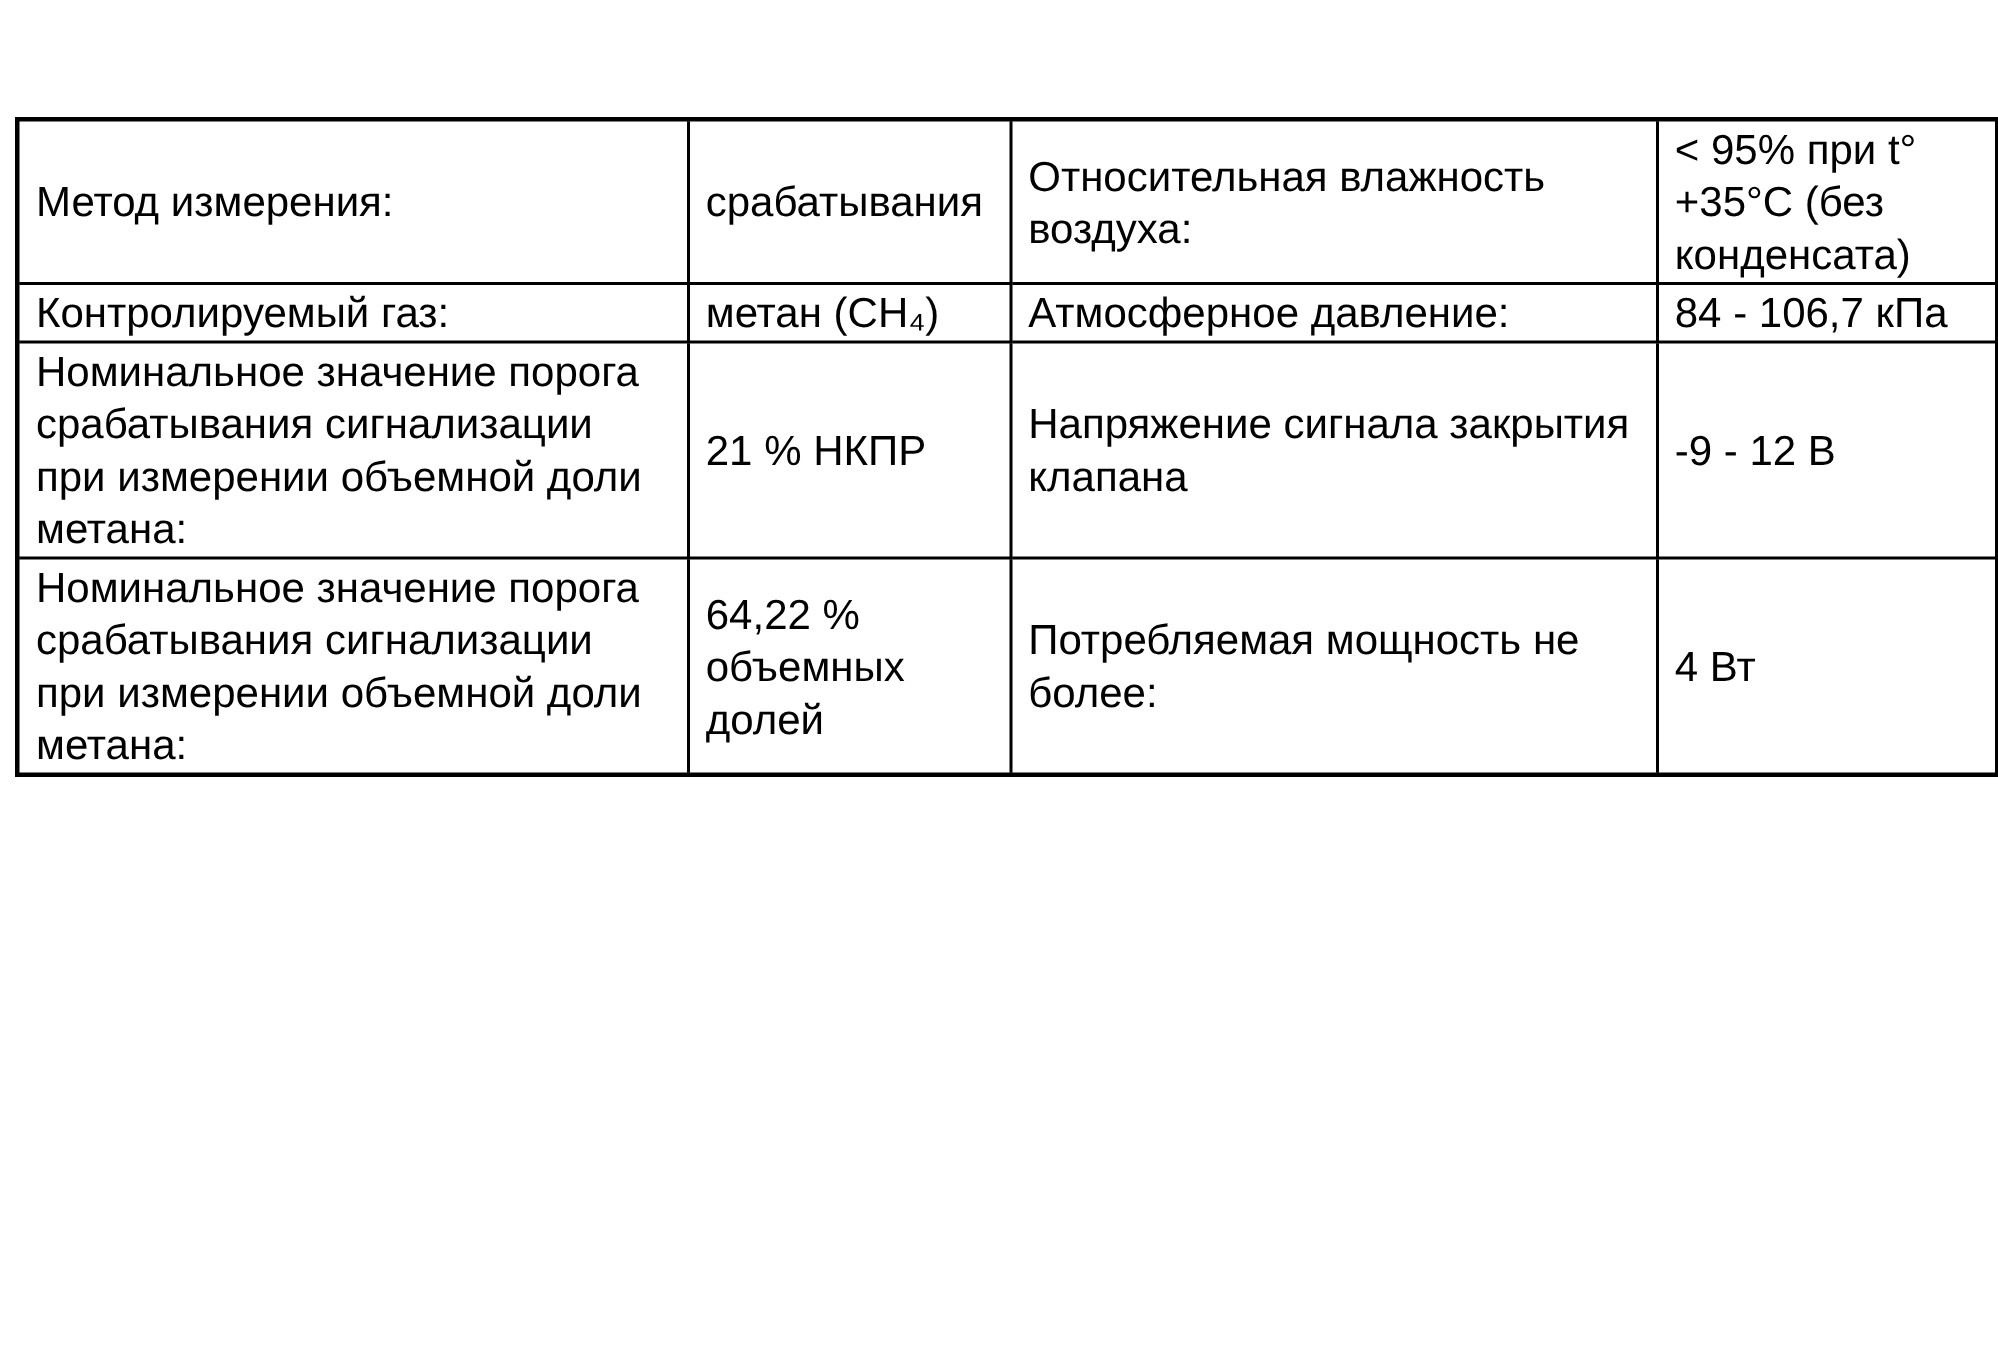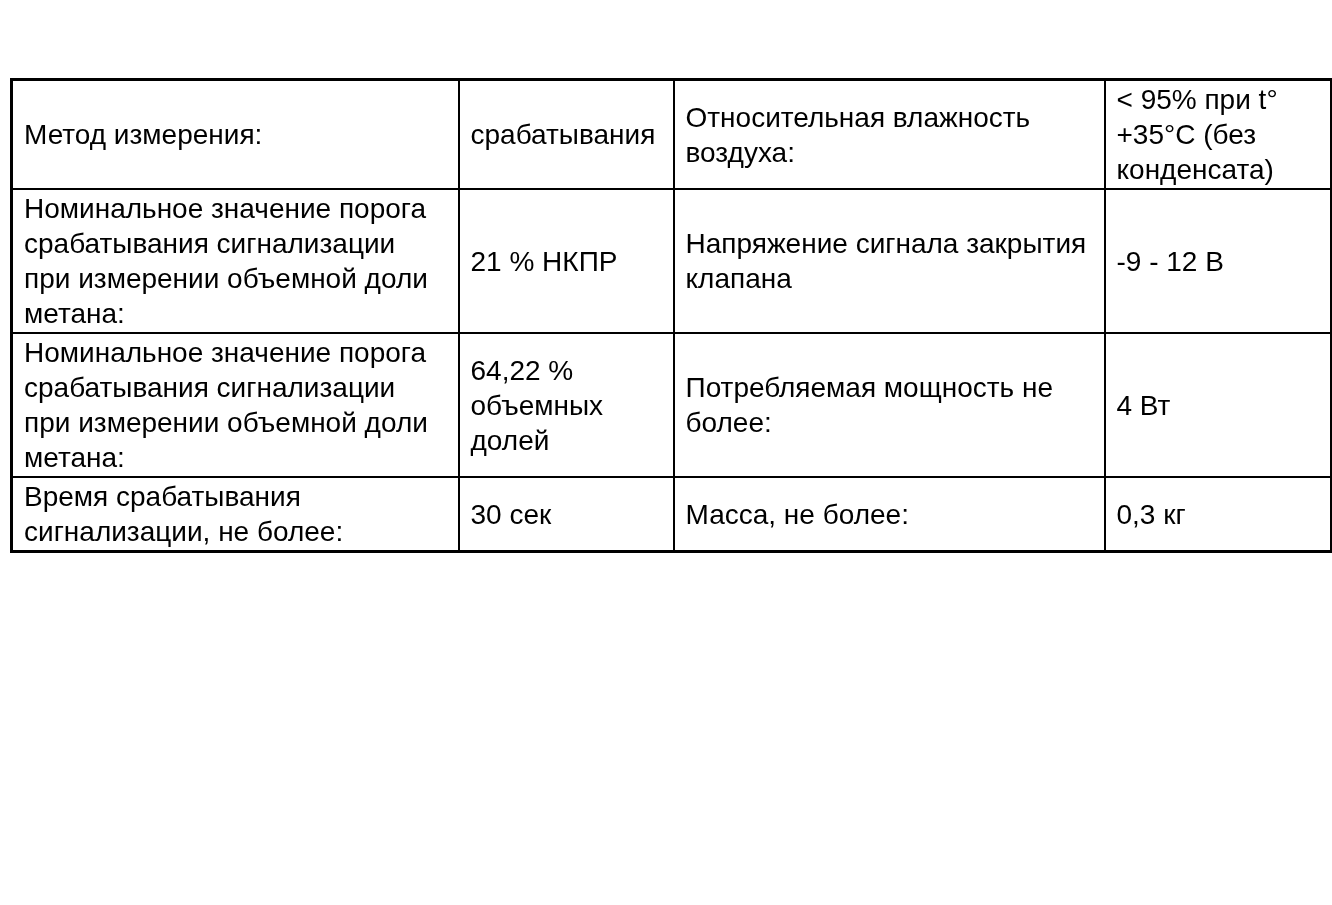--- a/index.html
+++ b/index.html
@@ -45,32 +45,32 @@
     <col style="width:431px">
     <col style="width:227px">
   </colgroup>
   <tbody>
     <tr style="height:107px">
       <td>Метод измерения:</td>
       <td>срабатывания</td>
       <td>Относительная влажность воздуха:</td>
       <td>&lt; 95% при t° +35°C (без конденсата)</td>
     </tr>
+    <tr style="height:37px">
+      <td>Контролируемый газ:</td>
+      <td>метан (CH₄)</td>
+      <td>Атмосферное давление:</td>
+      <td>84 - 106,7 кПа</td>
+    </tr>
     <tr style="height:141px">
       <td>Номинальное значение порога срабатывания сигнализации при измерении объемной доли метана:</td>
       <td>21 % НКПР</td>
       <td>Напряжение сигнала закрытия клапана</td>
       <td>-9 - 12 В</td>
     </tr>
     <tr style="height:141px">
       <td>Номинальное значение порога срабатывания сигнализации при измерении объемной доли метана:</td>
       <td>64,22 % объемных долей</td>
       <td>Потребляемая мощность не более:</td>
       <td>4 Вт</td>
     </tr>
-    <tr style="height:67px">
-      <td>Время срабатывания сигнализации, не более:</td>
-      <td>30 сек</td>
-      <td>Масса, не более:</td>
-      <td>0,3 кг</td>
-    </tr>
   </tbody>
 </table>
 
 </body></html>

